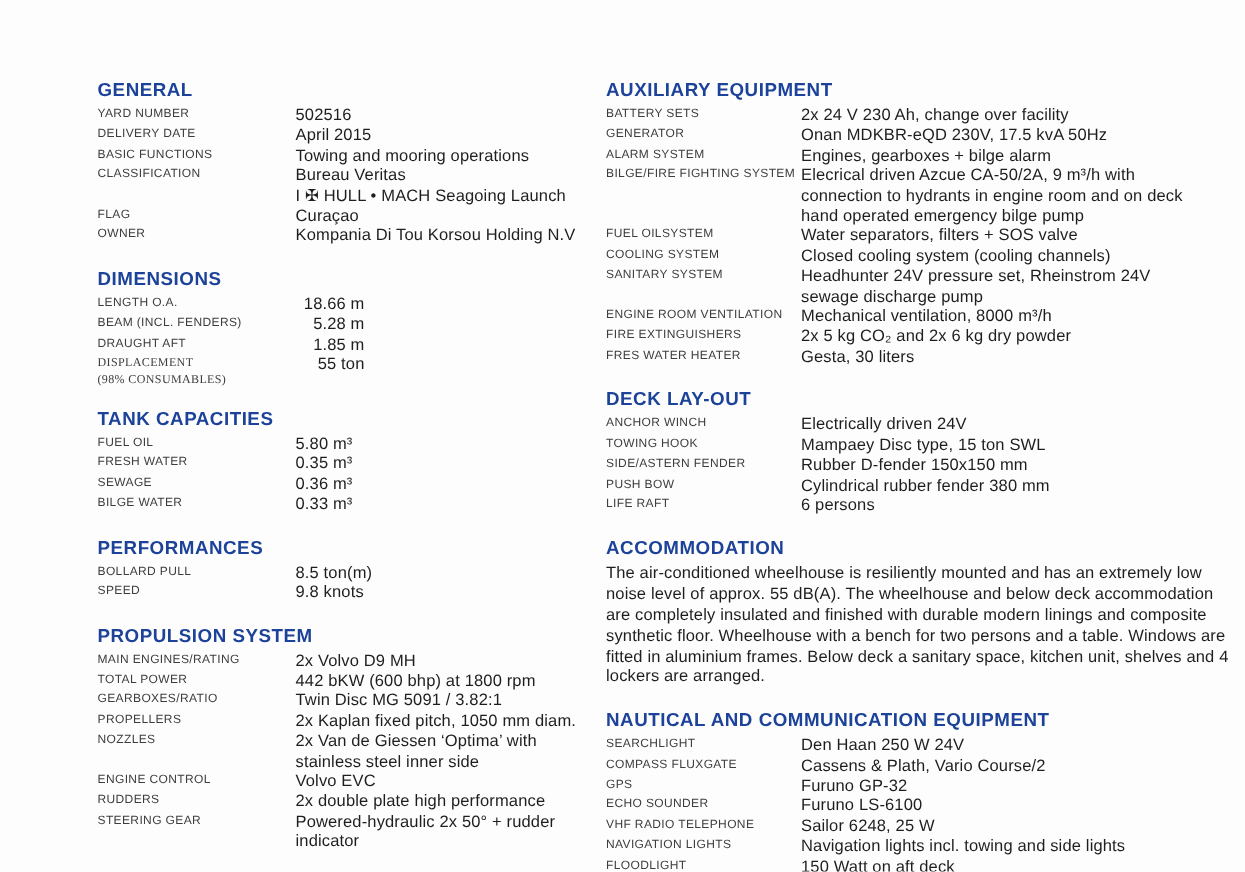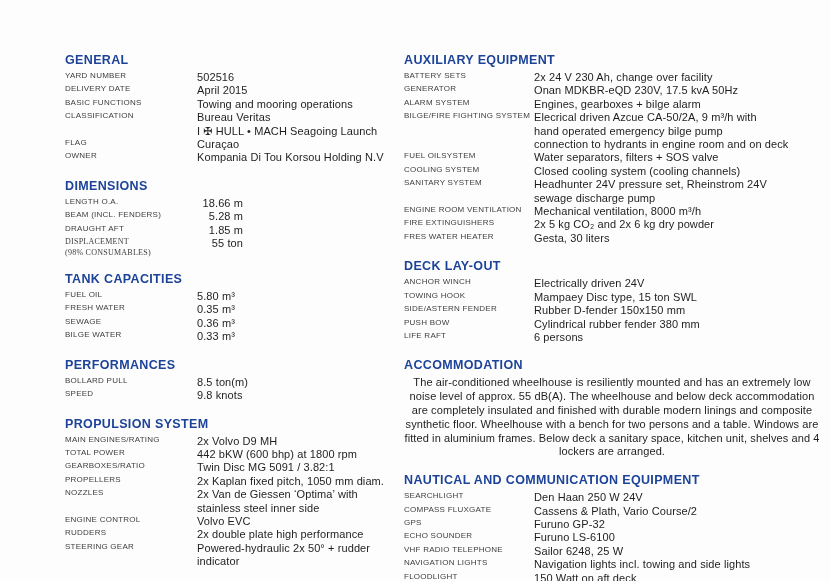--- a/index.html
+++ b/index.html
@@ -30,21 +30,21 @@
   .col-right .label { flex:0 0 130px; }
   .ll { display:block;font-family:Liberation Serif, serif; }
   .value {
     font-size:11px; color:#1e1e1e;
     line-height:13.4px; letter-spacing:0.1px;
   }
   .vl { display:block; white-space:nowrap; }
   .alignr .vl { width:46px; text-align:right; white-space:nowrap; }
   .para {
     margin:0; font-size:11px; color:#1e1e1e;
-    line-height:13.8px; letter-spacing:0.1px; width:416px;text-align:center;
+    line-height:13.8px; letter-spacing:0.1px; width:416px;
   }
 </style>
 </head>
 <body>
 
 <div class="page">
 
   <div class="col col-left">
 
     <div class="section">
@@ -238,22 +238,22 @@
       <div class="row">
         <span class="label">ALARM SYSTEM</span>
         <span class="value">
             <span class="vl">Engines, gearboxes + bilge alarm</span>
           </span>
       </div>
       <div class="row">
         <span class="label">BILGE/FIRE FIGHTING SYSTEM</span>
         <span class="value">
           <span class="vl">Elecrical driven Azcue CA-50/2A, 9 m³/h with</span>
+          <span class="vl">connection to hydrants in engine room and on deck</span>
           <span class="vl">hand operated emergency bilge pump</span>
-          <span class="vl">connection to hydrants in engine room and on deck</span>
         </span>
       </div>
       <div class="row">
         <span class="label">FUEL OILSYSTEM</span>
         <span class="value">
             <span class="vl">Water separators, filters + SOS valve</span>
           </span>
       </div>
       <div class="row">
         <span class="label">COOLING SYSTEM</span>

